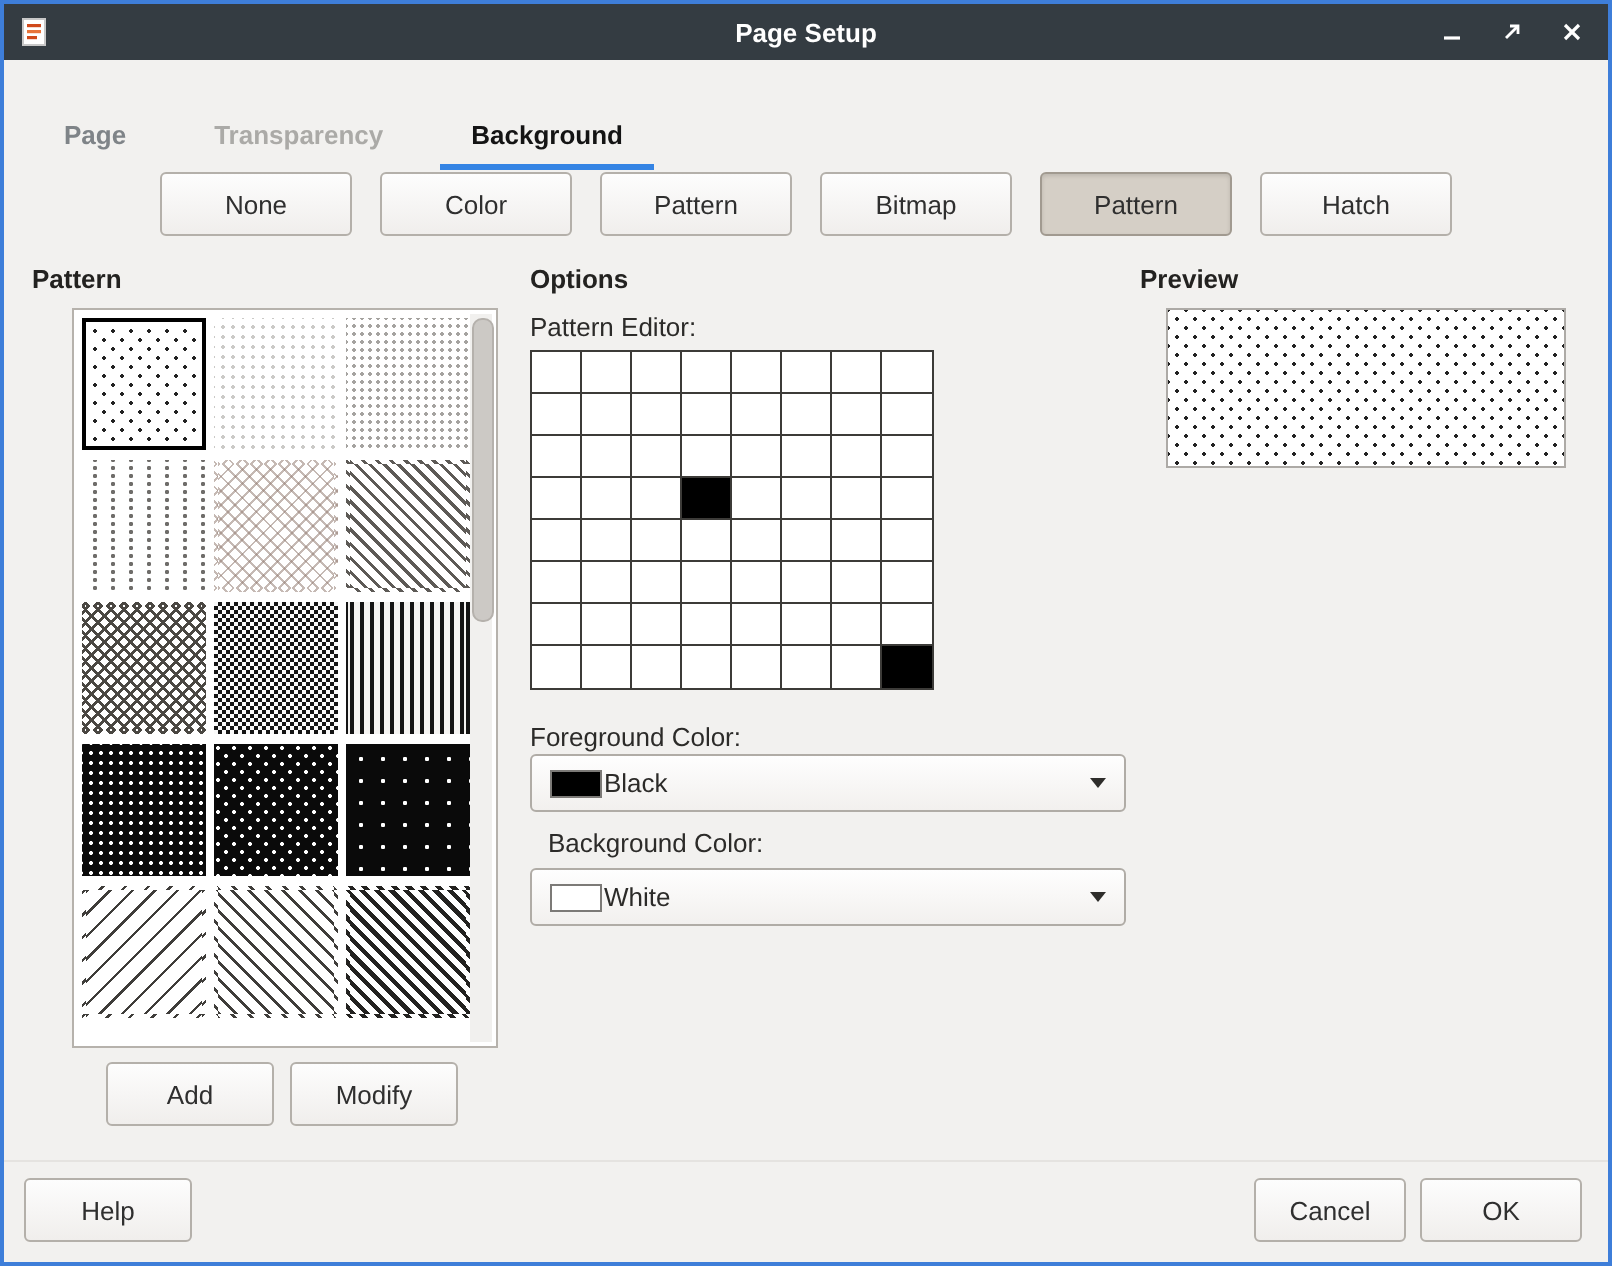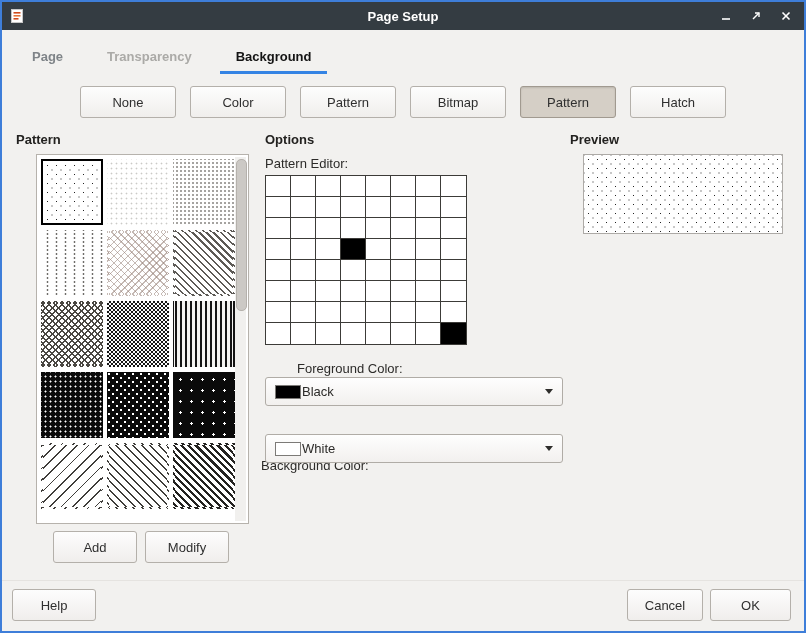--- a/index.html
+++ b/index.html
@@ -9,21 +9,21 @@
     font-family:"Liberation Sans","DejaVu Sans",sans-serif;
     font-size:13px;color:#2c2b29;overflow:hidden;text-decoration:underline;
   }
   
   .titlebar{position:absolute;left:0;top:0;width:802px;height:28px;background:#343c42;display:flex;align-items:center;}
   .titlebar .title{position:absolute;left:0;right:0;text-align:center;color:#fff;font-weight:bold;font-size:13px;}
   .app-icon{margin-left:7px;display:flex;align-items:center;z-index:2;}
   .win-controls{position:absolute;right:12px;top:0;height:28px;display:flex;align-items:center;gap:17px;z-index:2;}
   .win-btn{width:13px;height:13px;display:flex;align-items:center;justify-content:center;cursor:pointer;}
   
-  .tabbar{position:absolute;left:14px;top:40px;height:32px;display:flex;gap:12px;}
+  .tabbar{position:absolute;left:14px;top:51px;height:32px;display:flex;gap:12px;}
   .tab{padding:0 16px;display:flex;align-items:center;font-weight:bold;color:#7f8488;border-bottom:3px solid transparent;cursor:pointer;}
   .tab.active{color:#141414;border-bottom-color:#3584e4;}
   .tab.disabled{color:#abaaa7;}
   
   .typebar{position:absolute;left:78px;top:84px;display:flex;gap:14px;}
   .btn{
     box-sizing:border-box;height:32px;border:1px solid #b4b0aa;border-radius:3px;
     background:linear-gradient(#fdfdfd,#f0eeec);color:#2f2f2f;font-size:13px;
     display:flex;align-items:center;justify-content:center;cursor:pointer;
   }
@@ -233,28 +233,28 @@
       <div class="cell"></div>
       <div class="cell"></div>
       <div class="cell"></div>
       <div class="cell"></div>
       <div class="cell"></div>
       <div class="cell"></div>
       <div class="cell"></div>
       <div class="cell filled"></div>
     </div>
 
-  <div class="fld-label" style="left:263px;top:359px;margin-left:32px;">Foreground Color:</div>
+  <div class="fld-label" style="left:263px;top:359px;">Foreground Color:</div>
   <div class="dropdown" style="top:375px;">
     <span class="color-chip" style="background: rgb(0, 0, 0);"></span>
     <span>Black</span>
     <span class="dd-arrow"></span>
   </div>
 
-  <div class="fld-label" style="left:259px;top:412px;margin-top:44px;">Background Color:</div>
+  <div class="fld-label" style="left:272px;top:412px;">Background Color:</div>
   <div class="dropdown" style="top:432px;">
     <span class="color-chip" style="background: rgb(255, 255, 255);"></span>
     <span>White</span>
     <span class="dd-arrow"></span>
   </div>
 
   <div class="sec-label" style="left:568px;top:130px;">Preview</div>
   <div class="preview-box pat-dots-sparse"></div>
 
   <div class="footer-sep"></div>

